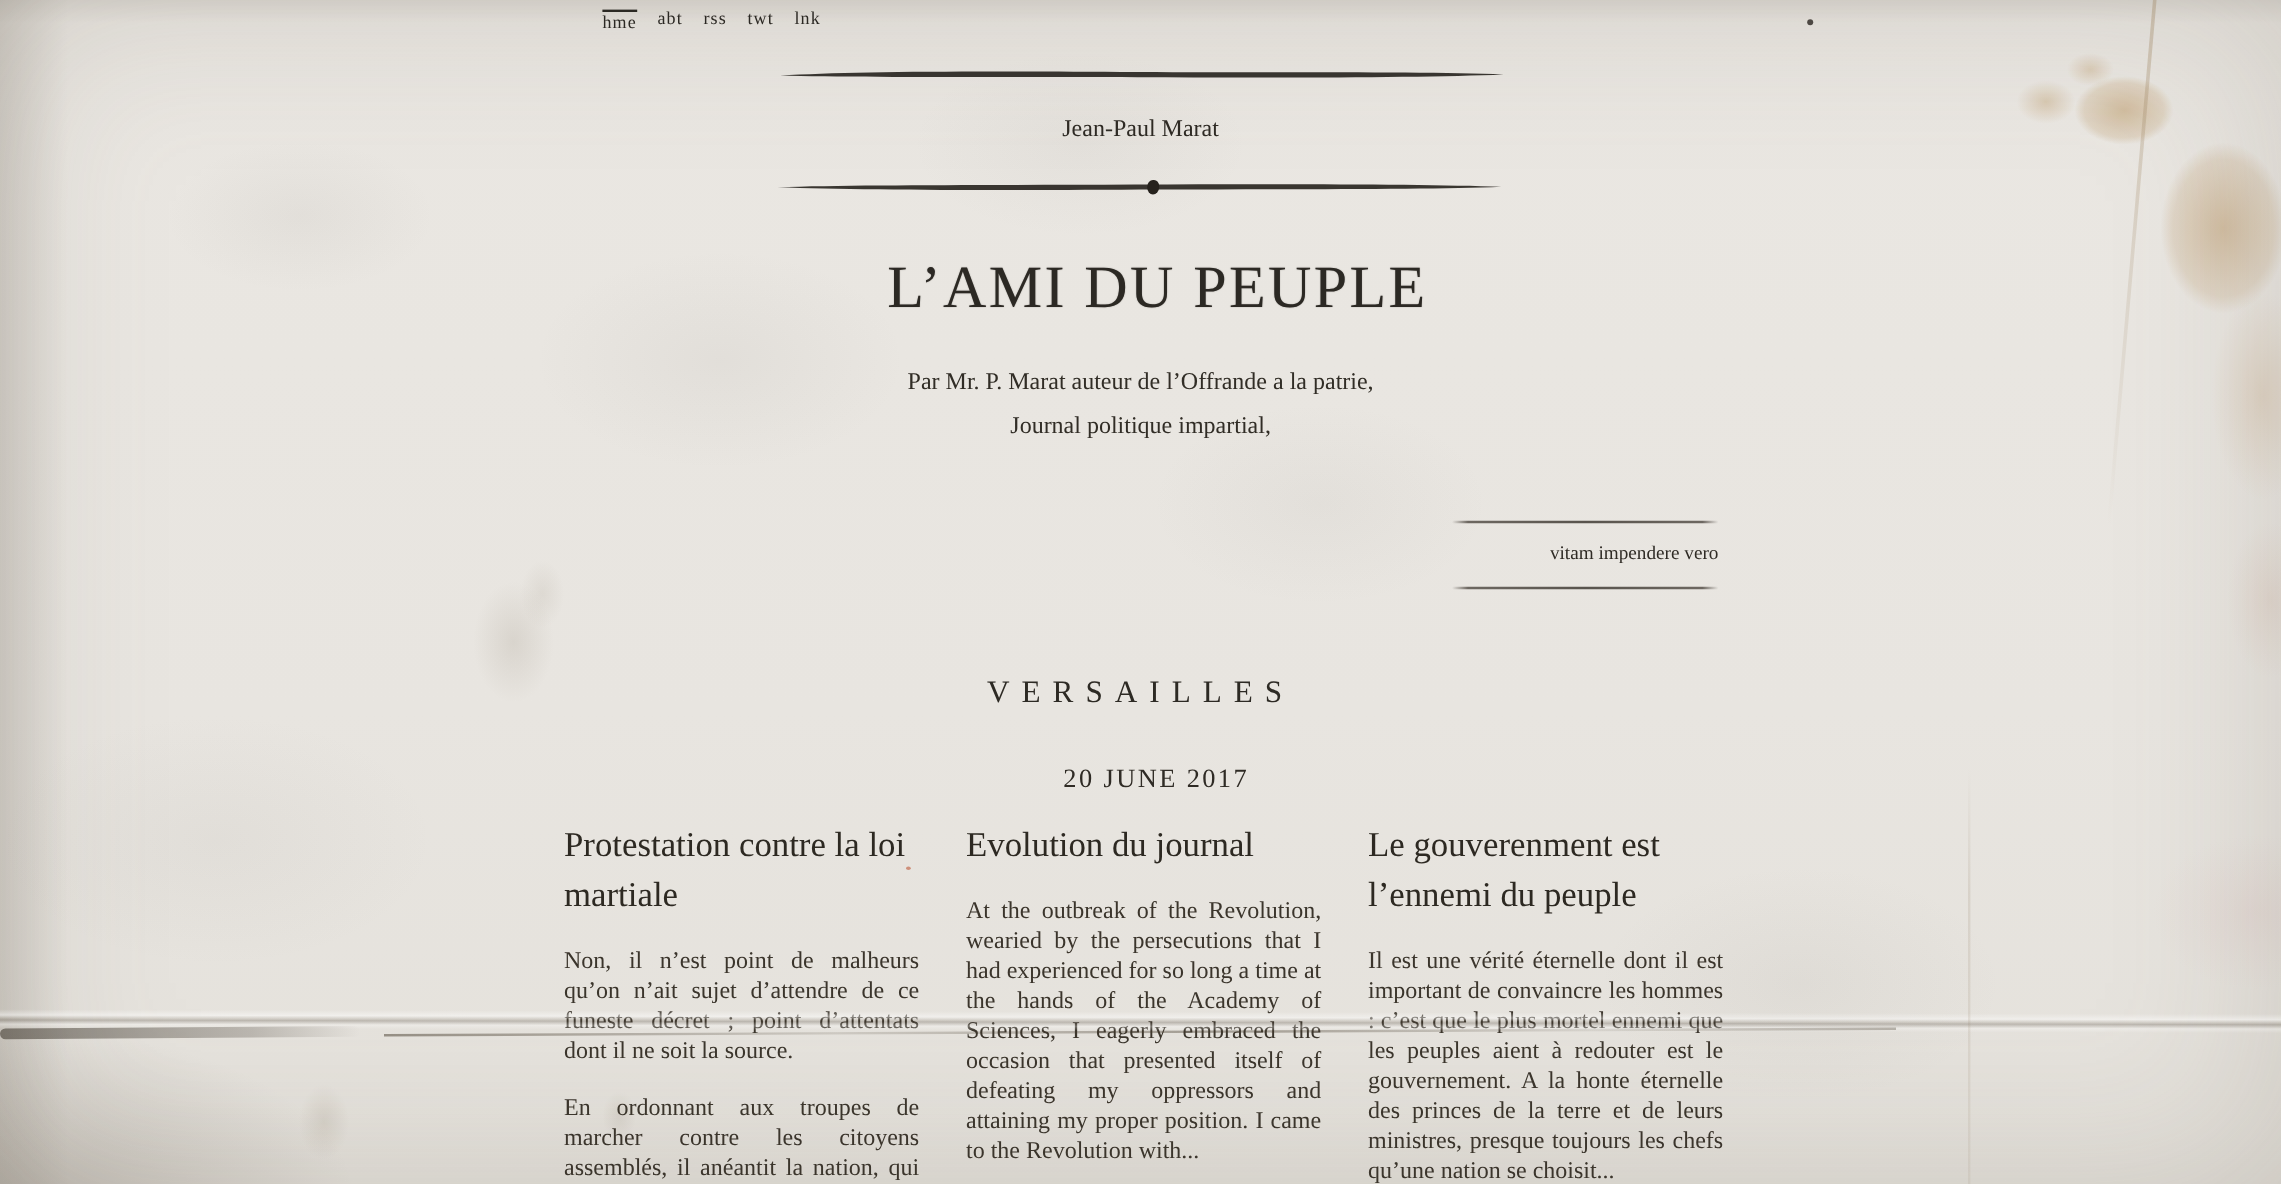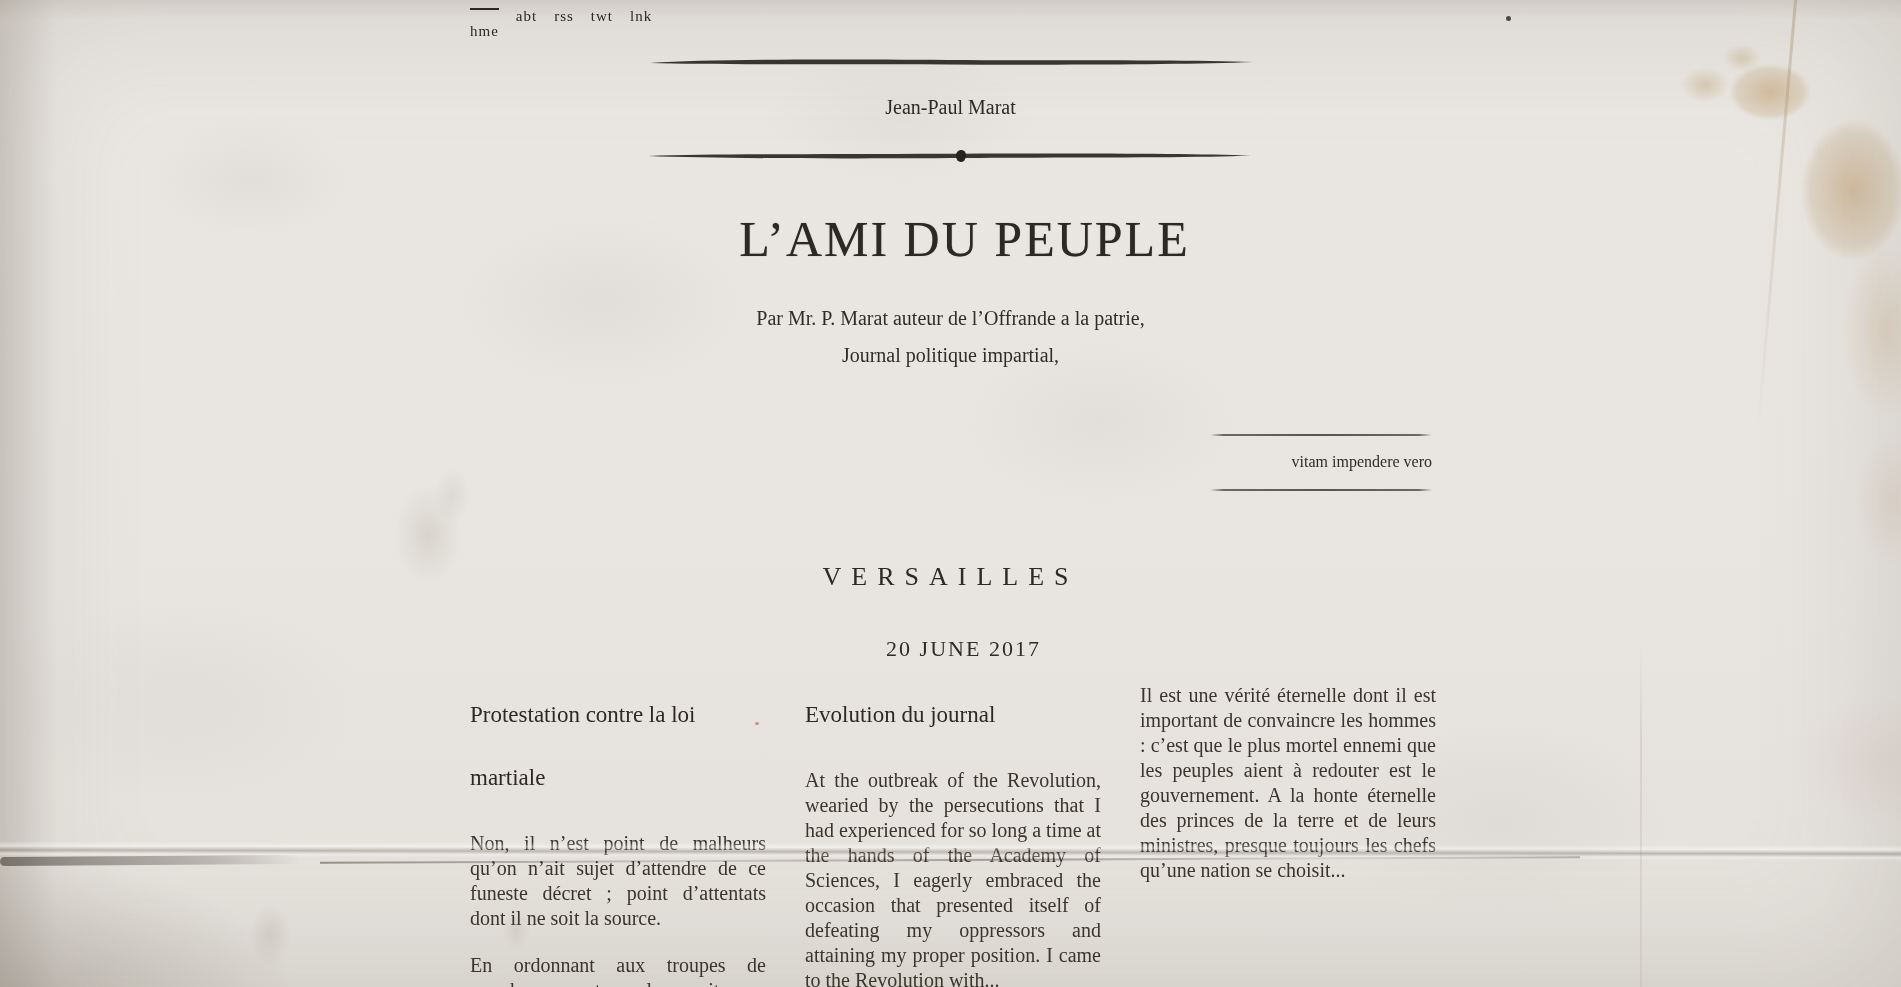--- a/index.html
+++ b/index.html
@@ -40,21 +40,21 @@
     box-shadow: inset 0 0 140px rgba(115,105,90,.22);
   }
 
   
   .topnav {
     position: absolute; top: 8px; left: 470px;
     display: flex; gap: 17px;
     font-size: 15px; letter-spacing: 1px; color: #2b2823;
   }
   .navlink { cursor: pointer; text-underline-offset: 3px; text-decoration-thickness: 1px; color: #2b2823; }
-  .navlink.current { text-decoration: none; border-top: 2px solid #2b2823; padding-top: 13px; }
+  .navlink.current { text-decoration: none; border-top: 2px solid #2b2823; padding-top: 1px; margin-left: 32px; }
 
   
   .centered { position: absolute; left: 0; width: 100%; text-align: center; }
   .brushrule { position: absolute; }
   .author { top: 96px; font-size: 20px; color: #2e2a24; }
   .site-title { top: 196px; margin: 14px; font-size: 50px; font-weight: normal; letter-spacing: 2px; color: #2c2924; text-shadow: 0 0 1px rgba(44,41,36,.45); }
   .subtitle { top: 300px; font-size: 20px; line-height: 37px; color: #312d26; }
 
   .motto-block { position: absolute; top: 434px; left: 1210px; width: 222px; text-align: right; }
   .thinrule { height: 2px; border-radius: 1px; opacity: .85;
@@ -63,21 +63,21 @@
 
   .location { top: 562px; font-size: 26px; letter-spacing: 10px; color: #2d2a24; }
   .dateline { top: 636px; font-size: 22px; letter-spacing: 2px; color: #2f2b25; padding-left: 13px; }
 
   
   .articles {
     position: absolute; top: 683px; left: 470px; width: 966px;
     display: grid; grid-template-columns: 296px 296px 296px; column-gap: 39px;
   }
   .article h2 {
-    margin: 0 0 22px; font-size: 23px; line-height: 63px;
+    margin: 0 0 22px; font-size: 29px; line-height: 42px;
     font-weight: normal; color: #2d2922; cursor: pointer;
   }
   .article p {
     margin: 0 0 22px; font-size: 20px; line-height: 25px;
     text-align: justify; color: #3b352c;
   }
 
   
   .crease-h {
     position: absolute; left: 0; top: 843px; width: 100%; height: 16px;
@@ -153,20 +153,21 @@
       <p>Non, il n’est point de malheurs qu’on n’ait sujet d’attendre de ce funeste décret ; point d’attentats dont il ne soit la source.</p>
       <p>En ordonnant aux troupes de marcher contre les citoyens assemblés, il anéantit la nation, qui n’existe que par la réunion des individus. En sévissant contre les officiers...</p>
     </article>
 
     <article class="article">
       <h2>Evolution du journal</h2>
       <p>At the outbreak of the Revolution, wearied by the persecutions that I had experienced for so long a time at the hands of the Academy of Sciences, I eagerly embraced the occasion that presented itself of defeating my oppressors and attaining my proper position. I came to the Revolution with...</p>
     </article>
 
     <article class="article">
+      <h2>Le gouverenment est l’ennemi du peuple</h2>
       <p>Il est une vérité éternelle dont il est important de convaincre les hommes : c’est que le plus mortel ennemi que les peuples aient à redouter est le gouvernement. A la honte éternelle des princes de la terre et de leurs ministres, presque toujours les chefs qu’une nation se choisit...</p>
     </article>
 
   </div>
 
   <div class="crease-h"></div>
   <div class="crease-h-left"></div>
   <div class="crease-h-line"></div>
   <div class="crease-v-right"></div>
   <div class="crease-v-low"></div>

